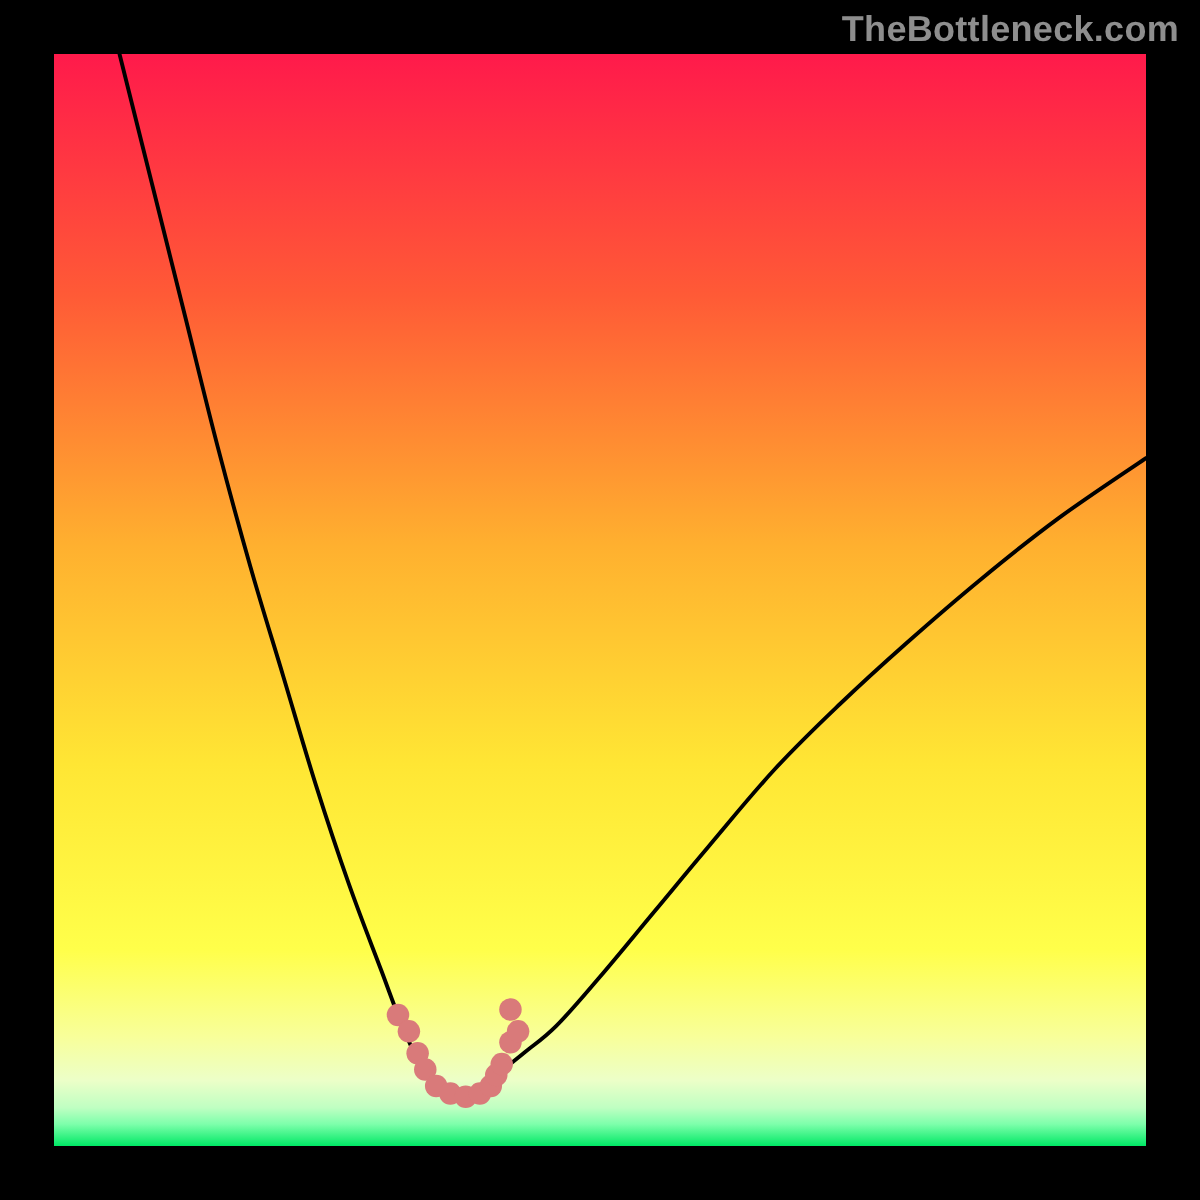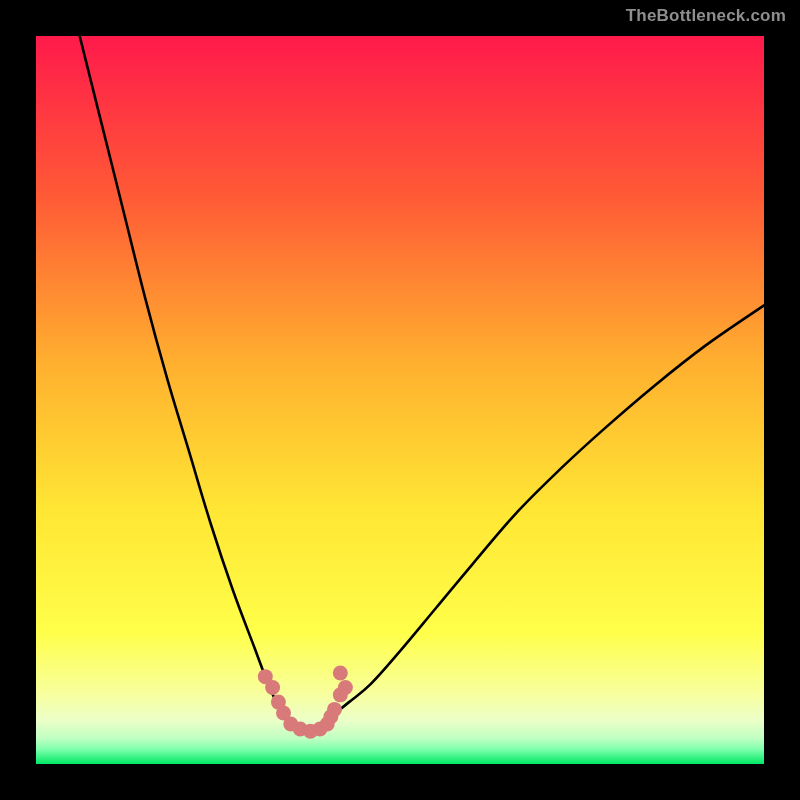--- a/index.html
+++ b/index.html
@@ -31,21 +31,21 @@
     left: 0;
     top: 0;
     width: 100%;
     height: 100%;
   }
   .watermark {
     position: absolute;
     top: 6px;
     right: 14px;
     font-family: Arial, Helvetica, sans-serif;
-    font-size: 17px;
+    font-size: 24px;
     font-weight: 600;
     color: #8e8e8e;
     letter-spacing: 0.2px;
   }
   svg.curve {
     position: absolute;
     left: 0;
     top: 0;
   }
 </style>

